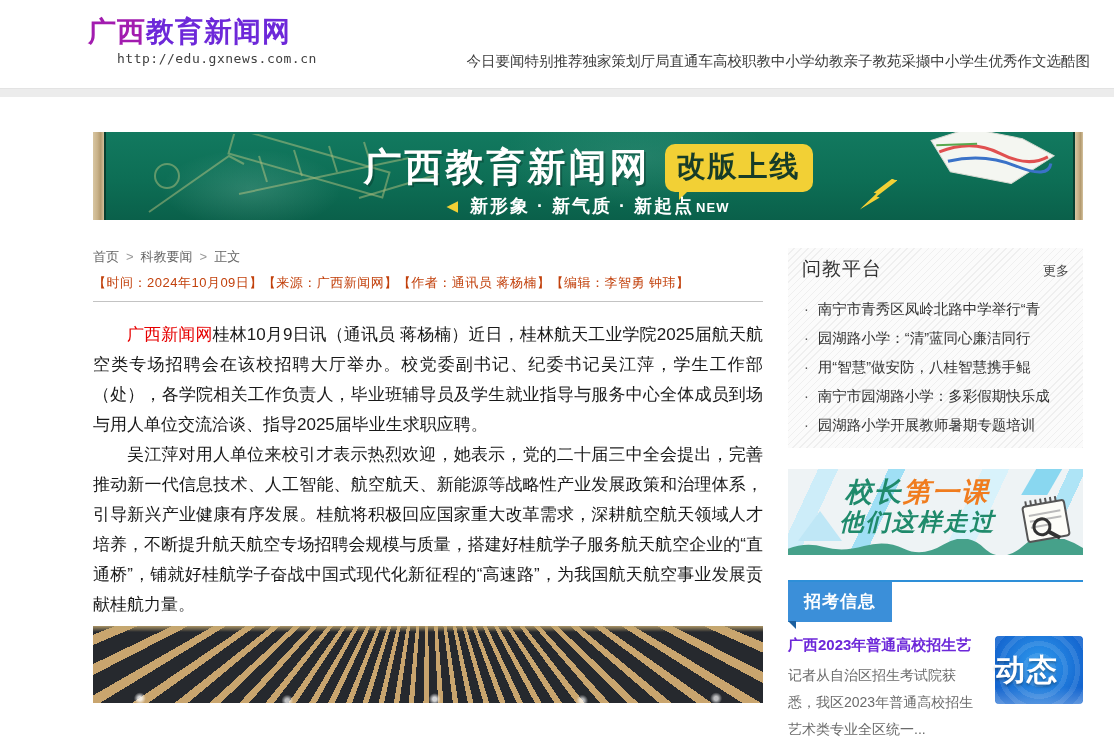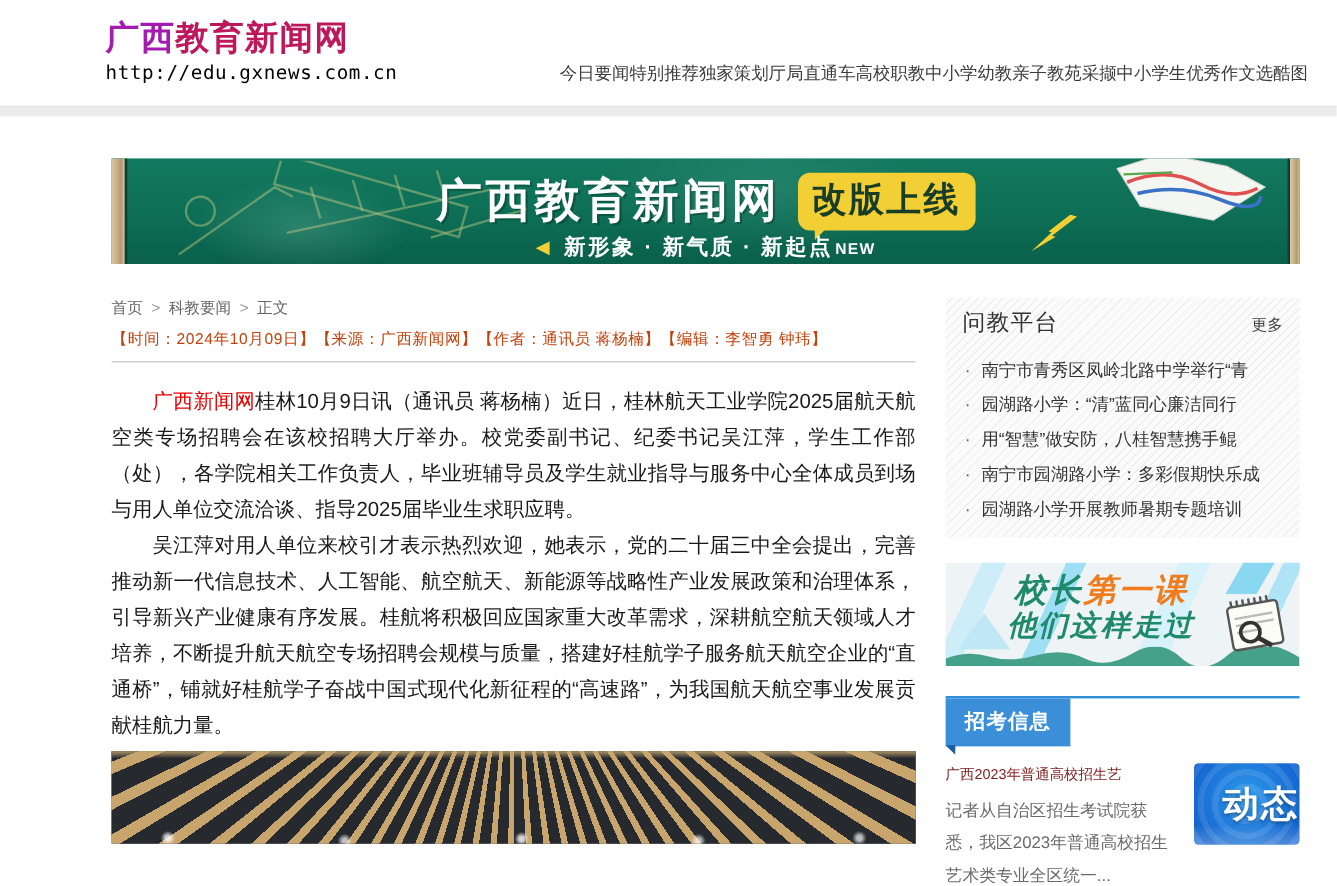--- a/index.html
+++ b/index.html
@@ -8,22 +8,22 @@
     width:1114px; height:738px; overflow:hidden; background:#fff;
     font-family:"Liberation Sans","DejaVu Sans",sans-serif; color:#222;
   }
   a { text-decoration:none; color:inherit; cursor:pointer; }
 
   
   .header { position:relative; height:88px; background:#fff; }
   .logo { position:absolute; left:88px; top:16px; }
   .logo-line { font-size:28px; font-weight:bold; letter-spacing:1px; line-height:32px; }
   .logo-gx { color:#a21caf; }
-  .logo-rest { color:#be185d; }
-  .logo-url { font-family:"DejaVu Sans Mono","Liberation Mono",monospace; font-size:16px; color:#000000; margin-top:3px; letter-spacing:.5px; }
+  .logo-rest { color:#6d28d9; }
+  .logo-url { font-family:"DejaVu Sans Mono","Liberation Mono",monospace; font-size:13px; color:#404040; margin-top:3px; letter-spacing:.5px;margin-left:29px; }
   .nav { position:absolute; right:24px; top:52px; display:flex; gap:0; font-size:14.5px; color:#3c3c3c; white-space:nowrap;text-align:right; }
   .gray-band { height:9px; background:#ececec; border-top:1px solid #e3e3e3; }
 
   
   .wrapper { width:990px; margin-left:93px; }
 
   
   .top-banner {
     position:relative; margin-top:35px; height:88px; overflow:hidden; cursor:pointer;
     background:
@@ -113,25 +113,25 @@
   .sbb-note { position:absolute; right:8px; bottom:8px; }
 
   
   .zk-box { margin-top:25px; border-top:2px solid #2e8fd8; }
   .zk-tab { position:relative; display:inline-block; background:#3b8fd9; color:#fff;
     font-size:17px; font-weight:bold; letter-spacing:1px; padding:8px 16px 9px; }
   .zk-tab::after { content:""; position:absolute; left:0; bottom:-7px;
     border:4px solid rgba(0,0,0,0); border-top-color:#1b5f9e; border-right-color:#1b5f9e; }
   .zk-content { display:flex; gap:14px; margin-top:12px; }
   .zk-text { width:193px; }
-  .zk-title { display:block; font-size:12px; font-weight:normal; color:#7f1d1d; line-height:22px; }
+  .zk-title { display:block; font-size:15px; font-weight:bold; color:#6d28d9; line-height:22px; }
   .zk-desc { margin-top:6px; font-size:14px; color:#6b6b6b; line-height:27px; }
   .zk-thumb {
     width:88px; height:68px; border-radius:4px; flex:none; margin-top:2px;
-    display:flex; align-items:center; justify-content:flex-end;
+    display:flex; align-items:center; justify-content:flex-start;
     background:
       repeating-radial-gradient(circle at 50% 50%, rgba(255,255,255,.10) 0 5px, rgba(255,255,255,0) 5px 12px),
       linear-gradient(rgba(255,255,255,0) 75%, rgba(255,255,255,.25)),
       radial-gradient(circle at 50% 42%, #2f9bee 0%, #1465cf 80%);
     background-color:#1465cf;
   }
   .zk-thumb span { color:#fff; font-size:30px; font-weight:800; letter-spacing:2px;
     text-shadow:0 2px 3px rgba(0,0,0,.35); }
 </style>
 </head>

